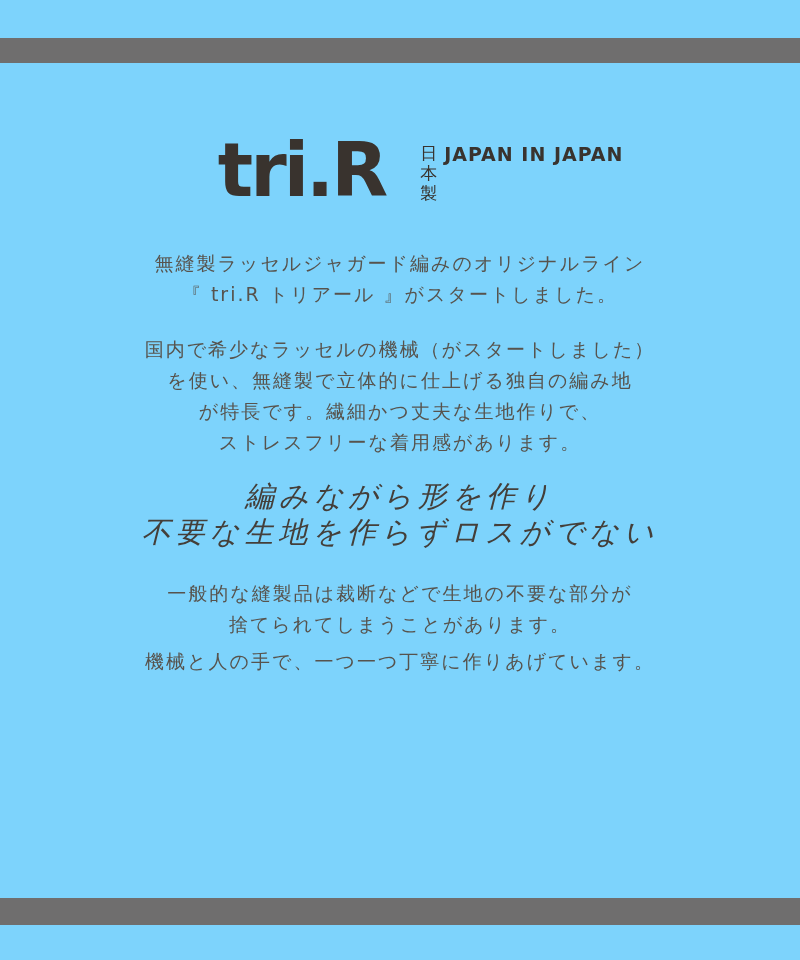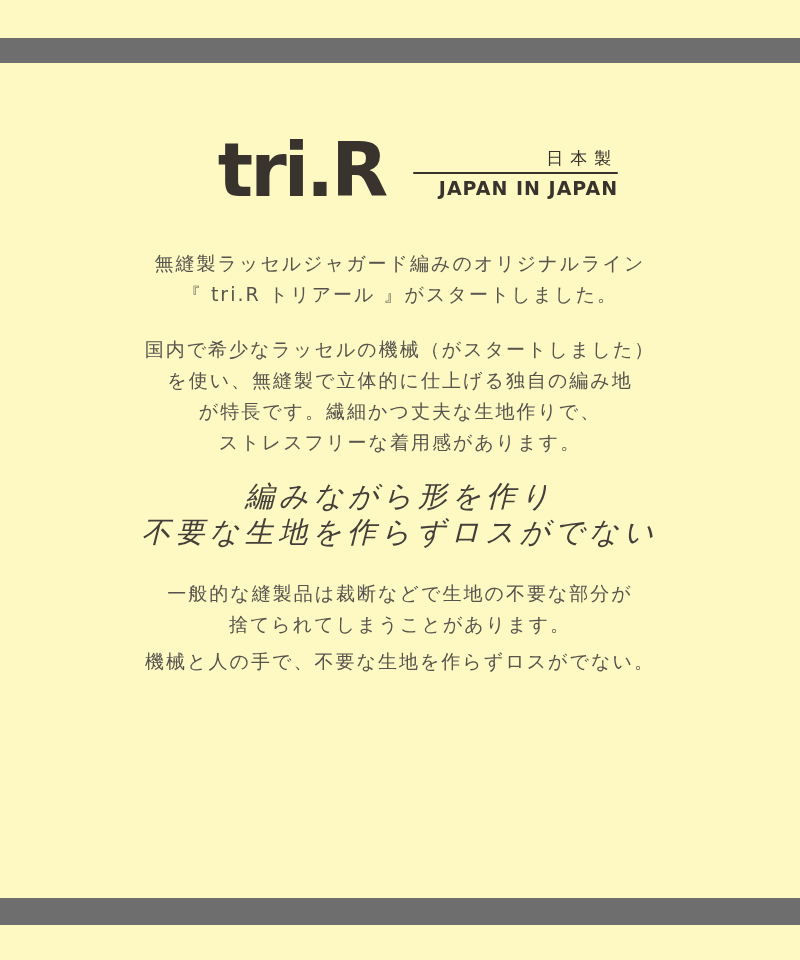--- a/index.html
+++ b/index.html
@@ -10,21 +10,21 @@
     width: 800px;
     height: 960px;
     background: #FAF7EE;
     font-family: "DejaVu Sans", "Liberation Sans", sans-serif;
   }
   .page {
     position: relative;
     width: 800px;
     height: 960px;
     overflow: hidden;
-    background: #fef9c3;
+    background: #7dd3fc;
   }
   .bar {
     position: absolute;
     left: 0;
     width: 100%;
     background: #6F6E6E;
   }
   .bar.top { top: 38px; height: 25px; }
   .bar.bottom { top: 898px; height: 27px; }
 
@@ -42,22 +42,21 @@
   }
   .logo {
     font-size: 74px;
     font-weight: bold;
     color: #39332E;
     letter-spacing: -3px;
     line-height: 84px;
   }
   .madein {
     display: flex;
-    flex-direction: column;
-    align-items: flex-end;
+    align-items: flex-start;
     color: #39332E;
     width: 205px;
     margin-top: 6px;
   }
   .madein .jp {
     font-size: 17px;
     letter-spacing: 7px;
     padding-left: 7px; 
     line-height: 20px;
   }
@@ -133,18 +132,18 @@
 が特長です。繊細かつ丈夫な生地作りで、
 ストレスフリーな着用感があります。</p>
 
     <h2 class="heading mt-h">編みながら形を作り
 不要な生地を作らずロスがでない</h2>
 
     <p class="mt-p3">一般的な縫製品は裁断などで生地の不要な部分が
 捨てられてしまうことがあります。</p>
 
 
-    <p class="mt-p5">機械と人の手で、不要な生地を作らずロスがでない。</p>
+    <p class="mt-p5">機械と人の手で、一つ一つ丁寧に作りあげています。</p>
   </main>
 
   <div class="bar bottom"></div>
 
 </div>
 
 </body></html>

